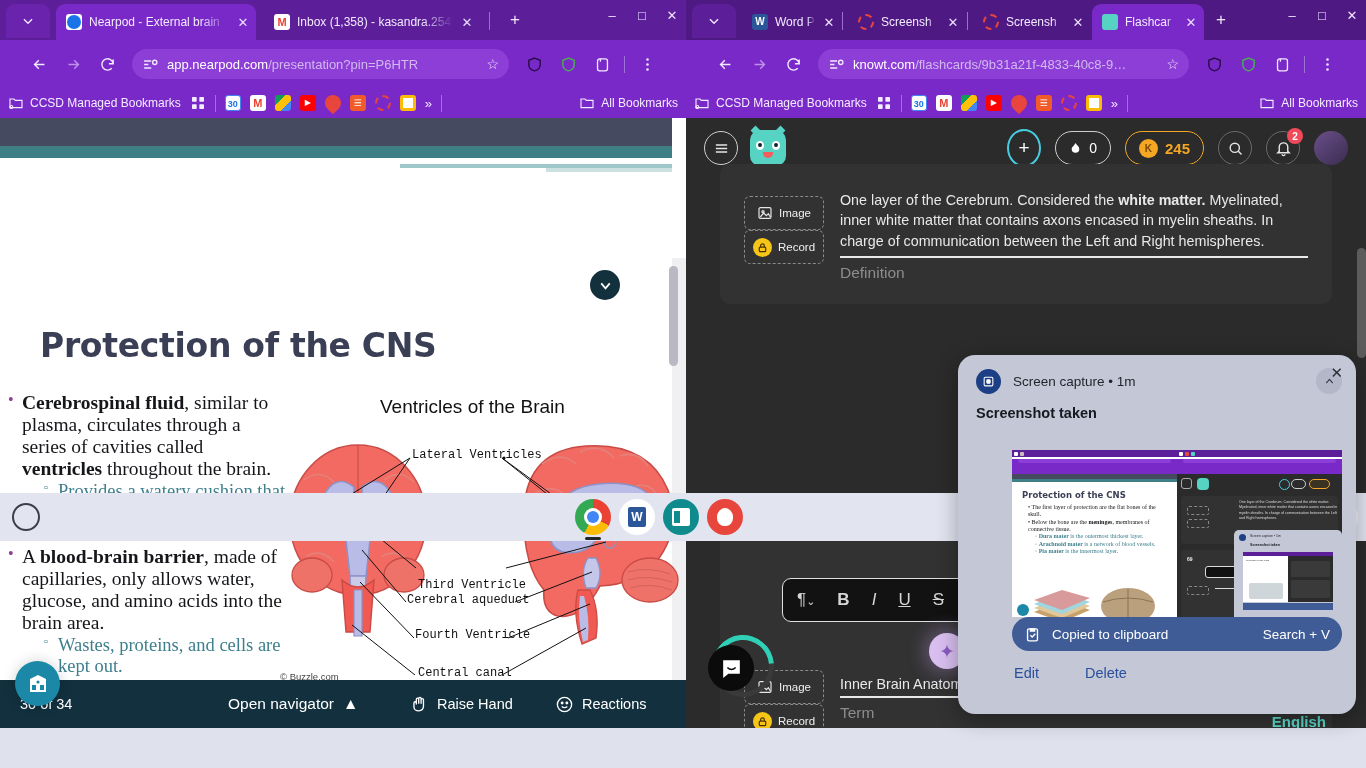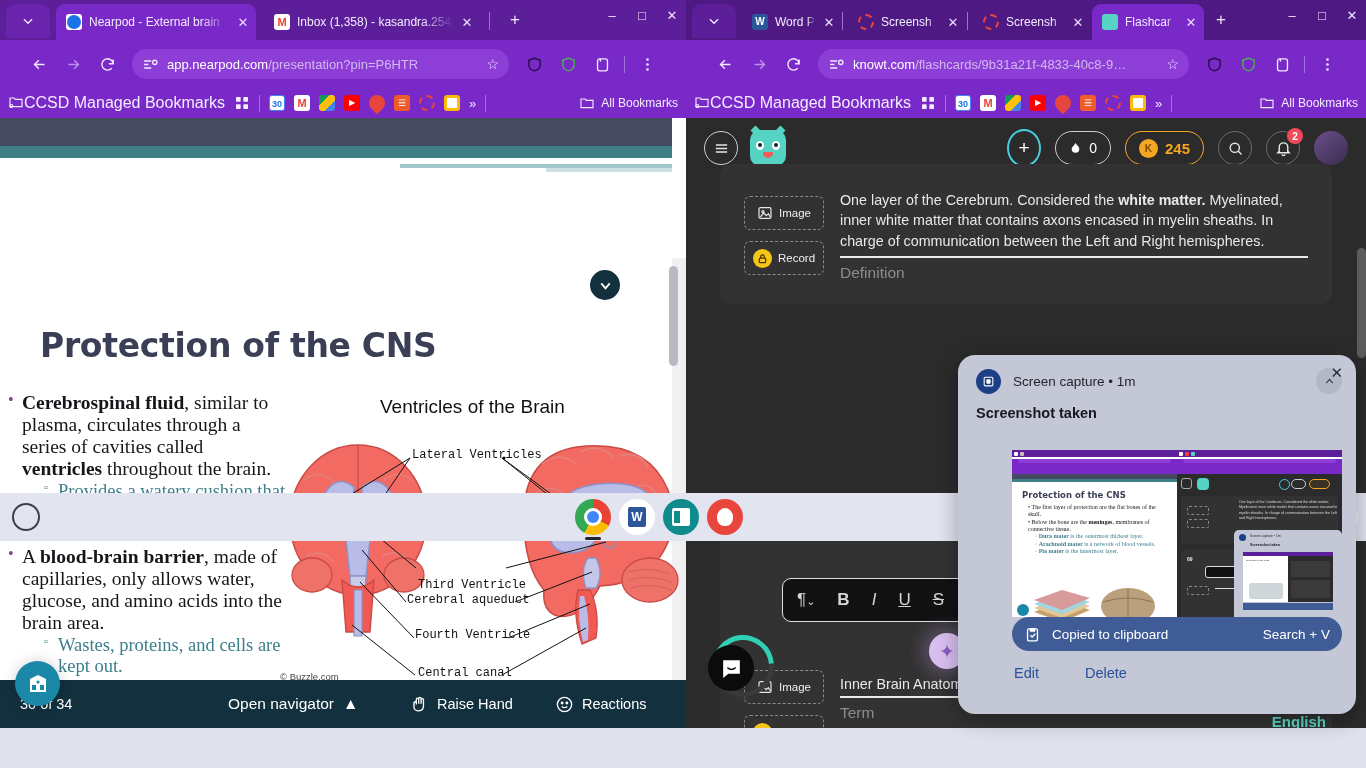--- a/index.html
+++ b/index.html
@@ -36,21 +36,21 @@
   .tbi svg { width:17px; height:17px; }
   .omnibox { flex:1 1 auto; height:30px; background:#8c3ed6; border-radius:15px;
     display:flex; align-items:center; padding:0 10px; gap:8px; margin:0 6px; }
   .omnibox .lock { width:17px; height:17px; color:#f2e8ff; display:flex; align-items:center; }
   .urltxt { flex:1 1 auto; font-size:13px; color:#fff; white-space:nowrap; overflow:hidden; }
   .urltxt .dim { color:#d2b8ef; }
   .omnibox .star { color:#f2e8ff; font-size:14px; }
 
   
   .bmbar { height:30px; background:#7a29c9; display:flex; align-items:center; padding:0 8px; gap:9px; }
-  .bmbar .bm { display:flex; color:#f4ecff; font-size:16px; white-space:nowrap; }
+  .bmbar .bm { display:flex; align-items:center; gap:6px; color:#f4ecff; font-size:12px; white-space:nowrap; }
   .bmico { width:16px; height:16px; border-radius:3px; flex:0 0 16px; display:block; }
   .vdiv { width:1px; height:17px; background:#9e72d8; }
   .chev2 { color:#f3eaff; font-size:13px; }
   .allbm { margin-left:auto; display:flex; align-items:center; gap:6px; color:#f4ecff; font-size:12px; }
 
   
   .npPage { position:relative; height:610px; background:#fff; overflow:hidden; }
   .npTopBar { position:absolute; left:0; top:0; width:672px; height:28px; background:#454a61; }
   .npTealBar { position:absolute; left:0; top:28px; width:672px; height:12px; background:#3f7f86; }
   .npWhiteNotch { position:absolute; left:400px; top:40px; width:272px; height:6px; background:#fff; }
@@ -107,21 +107,21 @@
   .kwCoin { width:19px; height:19px; border-radius:50%; background:#f5a623; color:#7a4a00;
     font-size:10px; font-weight:700; display:flex; align-items:center; justify-content:center; }
   .kwBell { position:relative; }
   .kwBadge { position:absolute; top:-4px; right:-4px; width:16px; height:16px; border-radius:50%;
     background:#f04a5a; color:#fff; font-size:10px; font-weight:700; display:flex; align-items:center; justify-content:center; }
   .kwAvatar { width:34px; height:34px; border-radius:50%; background:linear-gradient(140deg,#6b4f8a,#3a2c4f); }
 
   .kwCard { position:absolute; left:34px; background:#323232; border-radius:10px; }
   .kwCard1 { top:46px; width:612px; height:140px; }
   .kwCard2 { top:386px; width:612px; height:300px; }
-  .sideBtns { position:absolute; left:24px; top:32px; display:flex; flex-direction:column; gap:11px; }
+  .sideBtns { position:absolute; left:24px; top:32px; display:flex; flex-direction:column; gap:0; }
   .dashBtn { width:80px; height:34px; border:1.3px dashed #8a8a8a; border-radius:6px;
     display:flex; align-items:center; justify-content:center; gap:6px; color:#efefef; font-size:11.5px; }
   .dashBtn svg { width:16px; height:16px; }
   .lockIco { width:19px; height:19px; border-radius:50%; background:#f5c518; display:flex; align-items:center; justify-content:center; }
   .lockIco svg { width:11px; height:11px; }
   .fieldTxt { position:absolute; left:120px; color:#e8e8e8; font-size:14.3px; line-height:1.42; }
   .fieldTxt b { font-weight:700; }
   .uline { position:absolute; left:120px; height:2px; background:#e9e9e9; }
   .fieldLbl { position:absolute; left:120px; color:#8d8d8d; font-size:15.5px; }
   .cardNum { position:absolute; left:24px; top:16px; color:#fff; font-size:21px; font-weight:700; }

